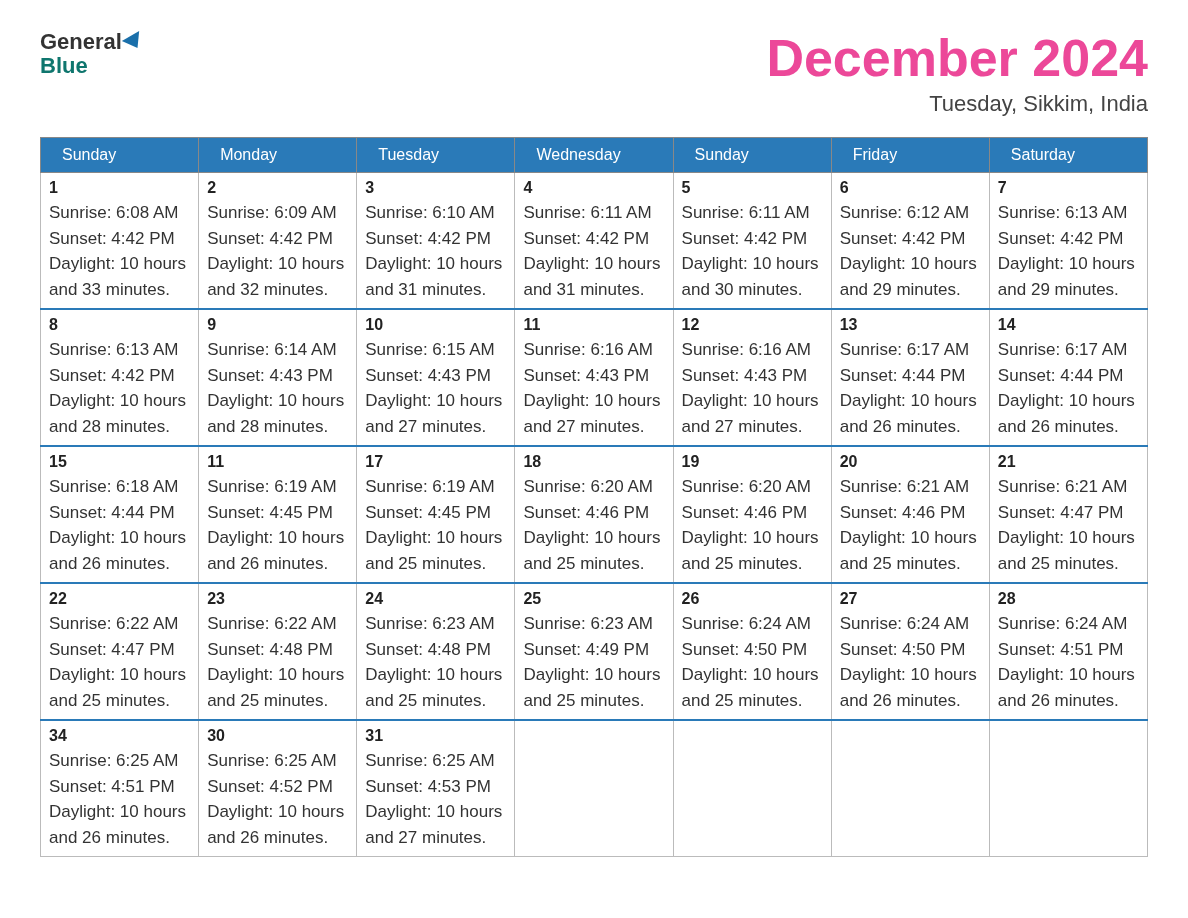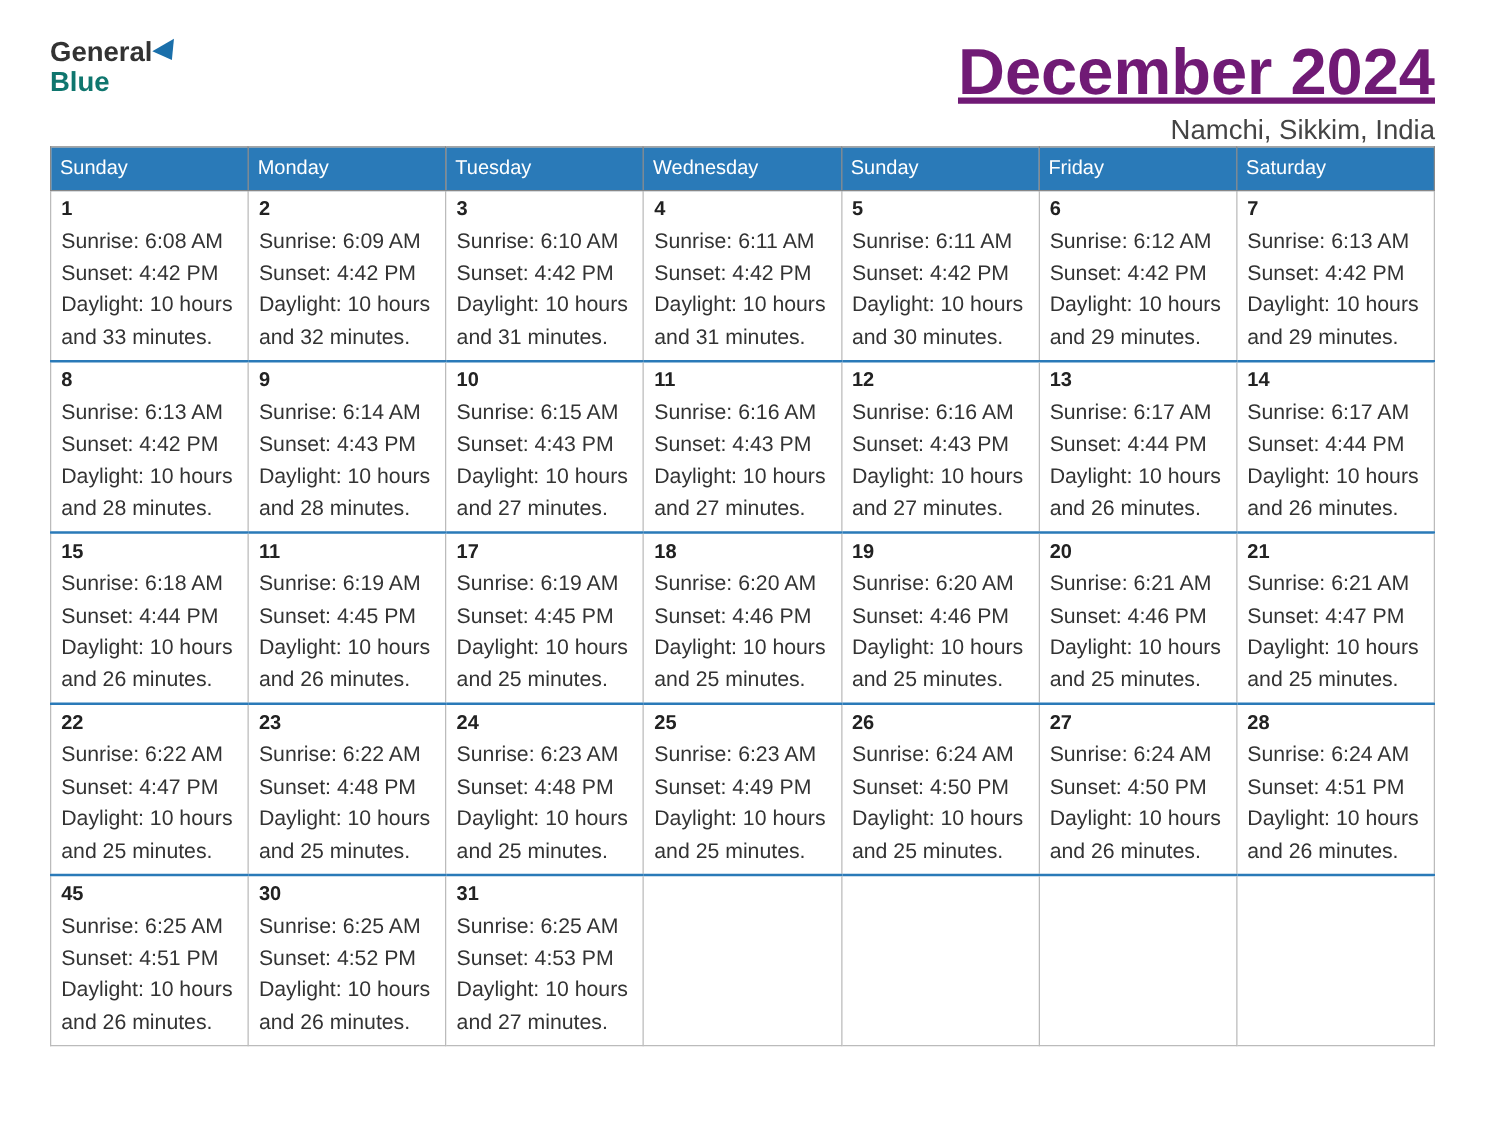--- a/index.html
+++ b/index.html
@@ -7,20 +7,21 @@
       font-family: Arial, Helvetica, sans-serif;
       background: #fff;
       padding: 30px 40px;
       width: 1188px;
       min-height: 918px;
     }
     .header-area {
       display: flex;
       justify-content: space-between;
       align-items: flex-start;
+      margin-bottom: 20px;
     }
     .logo {
       display: flex;
       flex-direction: column;
       font-size: 22px;
       font-weight: bold;
       color: #333;
       line-height: 1.1;
     }
     .logo-general { color: #333; }
@@ -39,40 +40,39 @@
     .logo-row {
       display: flex;
       align-items: center;
     }
     .title-area {
       text-align: right;
     }
     .month-title {
       font-size: 52px;
       font-weight: bold;
-      color: #701a75;
+      color: #ec4899;
       line-height: 1.1;
-      text-decoration: underline;
     }
     .location {
       font-size: 22px;
       color: #444;
       margin-top: 4px;
     }
     .calendar-table {
       width: 100%;
       border-collapse: collapse;
       border: 1px solid #888;
     }
     .calendar-table th {
       background-color: #2a7ab8;
       color: #fff;
       font-size: 16px;
       font-weight: normal;
-      padding: 8px 7px;
+      padding: 8px 21px;
       text-align: left;
       border: 1px solid #888;
     }
     .calendar-table td {
       vertical-align: top;
       padding: 6px 8px;
       border: 1px solid #bbb;
       width: 14.28%;
       min-height: 90px;
       font-size: 12.5px;
@@ -104,21 +104,21 @@
 <div class="header-area">
   <div class="logo">
     <div class="logo-row">
       <span class="logo-general">General</span>
       <span class="logo-triangle"></span>
     </div>
     <span class="logo-blue">Blue</span>
   </div>
   <div class="title-area">
     <div class="month-title">December 2024</div>
-    <div class="location">Namchi, Sikkim, India</div>
+    <div class="location">Tuesday, Sikkim, India</div>
   </div>
 </div>
 
 <table class="calendar-table">
   <thead>
     <tr>
     <th>Sunday</th>
         <th>Monday</th>
         <th>Tuesday</th>
         <th>Wednesday</th>
@@ -355,21 +355,21 @@
         <span class="day-number">28</span>
         <div class="day-info">
           Sunrise: 6:24 AM<br>
           Sunset: 4:51 PM<br>
           Daylight: 10 hours and 26 minutes.
         </div>
       </td>
       </tr>
       <tr class="row-divider">
         <td>
-        <span class="day-number">45</span>
+        <span class="day-number">34</span>
         <div class="day-info">
           Sunrise: 6:25 AM<br>
           Sunset: 4:51 PM<br>
           Daylight: 10 hours and 26 minutes.
         </div>
       </td>
         <td>
         <span class="day-number">30</span>
         <div class="day-info">
           Sunrise: 6:25 AM<br>

